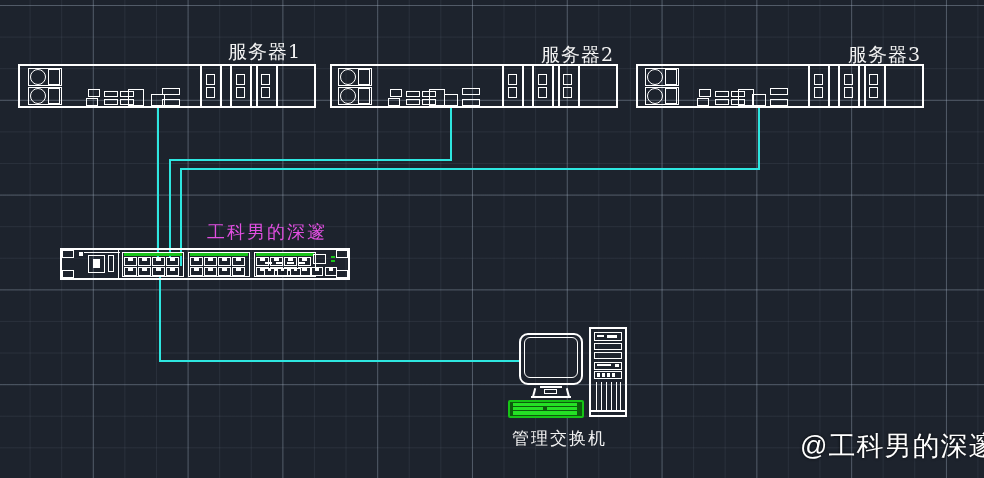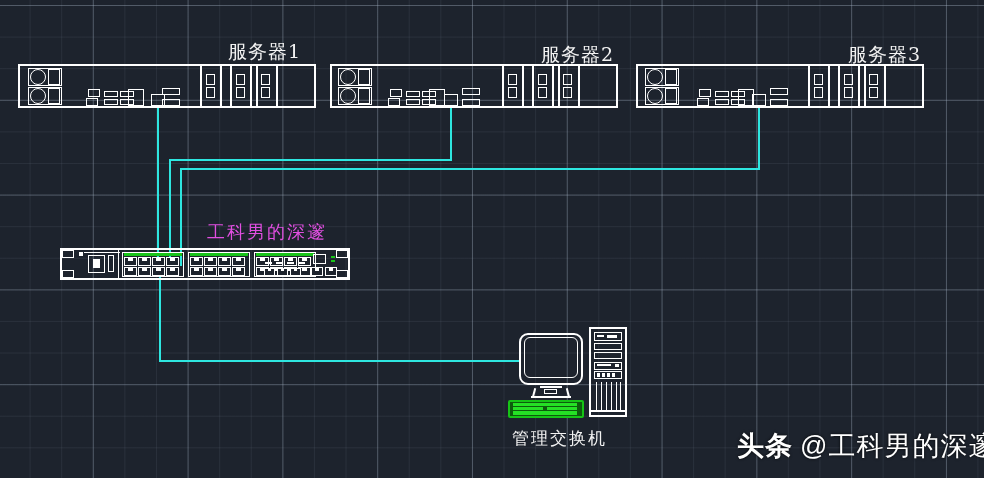--- a/index.html
+++ b/index.html
@@ -296,16 +296,15 @@
     <div class="wline" style="left:601px;top:382px;width:1px;height:28px;"></div>
     <div class="wline" style="left:606px;top:382px;width:1px;height:28px;"></div>
     <div class="wline" style="left:611px;top:382px;width:1px;height:28px;"></div>
     <div class="wline" style="left:616px;top:382px;width:1px;height:28px;"></div>
     <div class="wline" style="left:620px;top:382px;width:1px;height:28px;"></div>
     <div class="wline" style="left:589px;top:410px;width:38px;height:2px;"></div>
 
     <div class="label-pc" style="left:512px;top:427px;">管理交换机</div>
   </div>
 
-  <div class="watermark" style="left:737px;top:428px;">头条</div>
   <div class="watermark" style="left:800px;top:428px;font-weight:normal;">@工科男的深邃</div>
 
 </div>
 
 </body></html>

